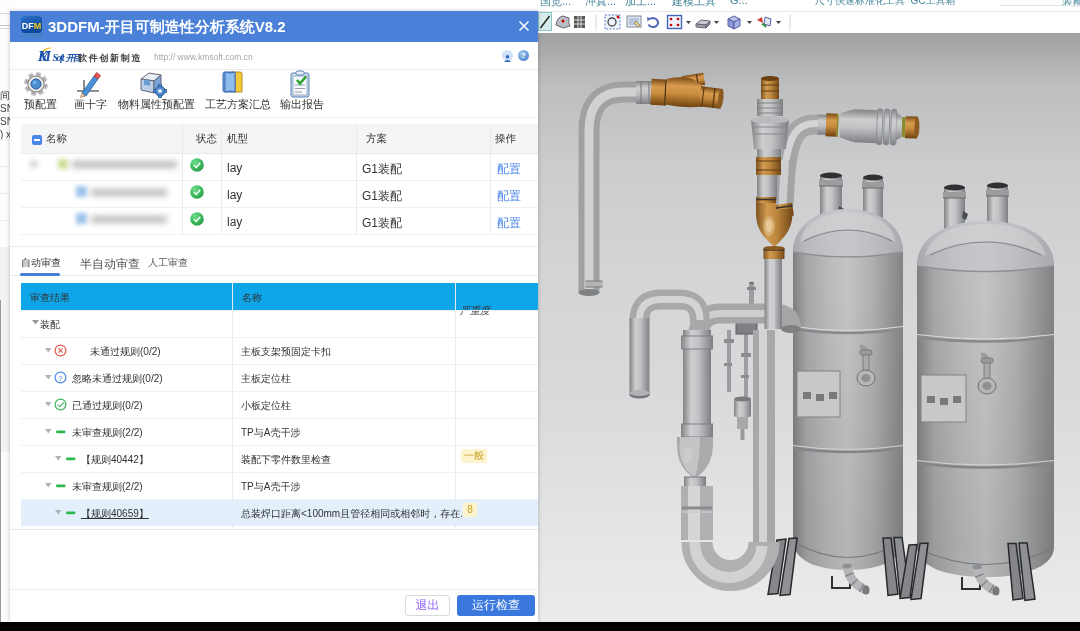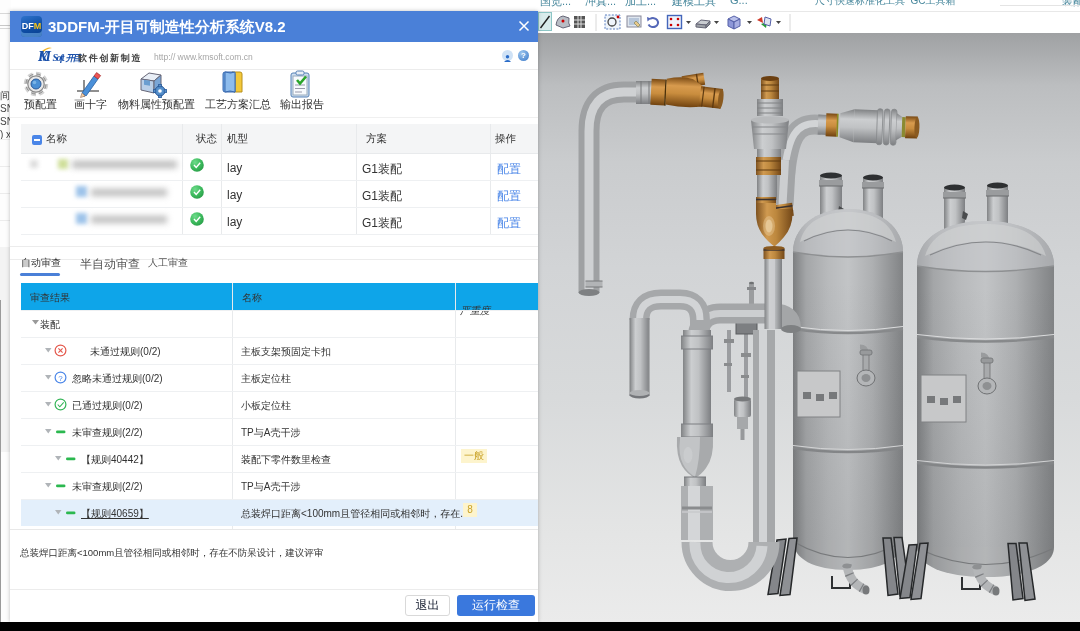--- a/index.html
+++ b/index.html
@@ -530,21 +530,21 @@
     <span class="abs" style="left:217px;top:177px;">lay</span>
     <span class="abs" style="left:217px;top:204px;">lay</span>
     <span class="abs" style="left:352px;top:150px;">G1装配</span>
     <span class="abs" style="left:352px;top:177px;">G1装配</span>
     <span class="abs" style="left:352px;top:204px;">G1装配</span>
     <span class="abs" style="left:487px;top:150px;color:#4a86e8;">配置</span>
     <span class="abs" style="left:487px;top:177px;color:#4a86e8;">配置</span>
     <span class="abs" style="left:487px;top:204px;color:#4a86e8;">配置</span>
   </div>
 
-  <div class="abs" style="left:0;top:235px;width:528px;height:14px;border-top:1px solid #ececec;border-bottom:1px solid #ececec;">
+  <div class="abs" style="left:0;top:235px;width:528px;height:30px;border-top:1px solid #ececec;border-bottom:1px solid #ececec;">
     <span class="abs" style="left:11px;top:9px;font-size:10px;color:#333;">自动审查</span>
     <span class="abs" style="left:70px;top:9px;font-size:12px;color:#555;font-family:Liberation Serif, serif;">半自动审查</span>
     <span class="abs" style="left:138px;top:9px;font-size:10px;color:#555;">人工审查</span>
     <div class="abs" style="left:10px;top:26px;width:40px;height:3px;background:#4a80d8;border-radius:2px;"></div>
   </div>
 
   <div id="t2" class="abs" style="left:0;top:272px;width:528px;height:247px;font-size:10px;color:#333;">
     <div class="abs" style="left:11px;top:0;width:517px;height:27px;background:#0ea5e9;">
       <span class="abs" style="left:9px;top:8px;">审查结果</span>
       <span class="abs" style="left:221px;top:8px;">名称</span>
@@ -602,18 +602,17 @@
     <span class="abs" style="left:71px;top:170px;">【规则40442】</span>
       <span class="abs" style="left:231px;top:170px;">装配下零件数里检查</span>
     <div class="abs" style="left:451px;top:166px;width:26px;height:14px;background:#fdf4cd;color:#c9a227;font-size:10px;text-align:center;line-height:14px;">一般</div>
     <span class="abs" style="left:62px;top:197px;">未审查规则(2/2)</span>
       <span class="abs" style="left:231px;top:197px;">TP与A壳干涉</span>
     <span class="abs" style="left:71px;top:224px;text-decoration:underline;">【规则40659】</span>
       <span class="abs" style="left:231px;top:224px;width:224px;overflow:hidden;white-space:nowrap;display:inline-block;">总装焊口距离&lt;100mm且管径相同或相邻时，存在...</span>
     <div class="abs" style="left:453px;top:220px;width:14px;height:14px;background:#fdf4cd;color:#c9a227;font-size:10px;text-align:center;line-height:14px;">8</div>
   </div>
 
-  <div class="abs" style="left:10px;top:536px;font-size:9.5px;color:#333;">总装焊口距离&lt;100mm且管径相同或相邻时，存在不防呆设计，建议评审</div>
   <div class="abs" style="left:0;top:578px;width:528px;height:1px;background:#ececec;"></div>
 
-  <div class="abs" style="left:395px;top:584px;width:45px;height:21px;border:1px solid #d9d9d9;border-radius:3px;background:#fff;font-size:12px;color:#0f172a;text-align:center;line-height:19px;">退出</div>
+  <div class="abs" style="left:395px;top:584px;width:45px;height:21px;border:1px solid #d9d9d9;border-radius:3px;background:#fff;font-size:12px;color:#8b5cf6;text-align:center;line-height:19px;">退出</div>
   <div class="abs" style="left:447px;top:584px;width:78px;height:21px;border-radius:3px;background:#3a78dd;font-size:12px;color:#fff;text-align:center;line-height:21px;">运行检查</div>
 </div>
 
 </body></html>

